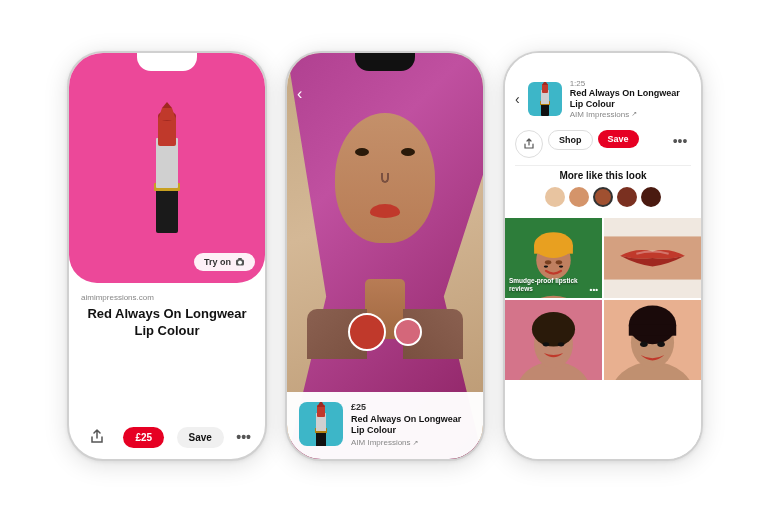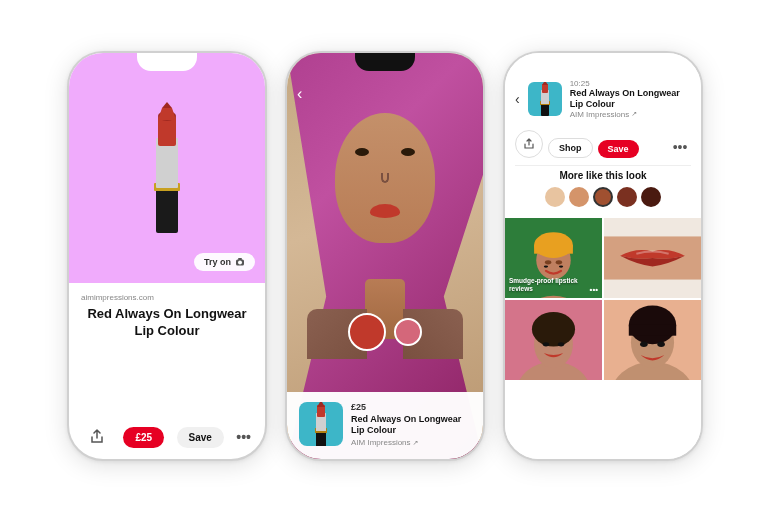--- a/index.html
+++ b/index.html
@@ -82,26 +82,27 @@
     
     .phone1-content {
       width: 100%;
       height: 100%;
       display: flex;
       flex-direction: column;
     }
     .phone1-image {
       width: 100%;
       height: 230px;
-      background: #f0abfc;
+      background: #ec4899;
       flex-shrink: 0;
       position: relative;
       display: flex;
       align-items: center;
       justify-content: center;
+      border-radius: 28px;
     }
     .lipstick-svg {
       width: 70px;
       height: 140px;
     }
     .try-on-btn {
       position: absolute;
       bottom: 12px;
       right: 10px;
       background: rgba(255,255,255,0.92);
@@ -329,21 +330,21 @@
       font-weight: 700;
       color: #111;
       line-height: 1.2;
     }
     .phone3-product-info .p3-vendor {
       font-size: 8px;
       color: #888;
     }
     .phone3-action-row {
       display: flex;
-      align-items: flex-end;
+      align-items: flex-start;
       gap: 5px;
       padding: 5px 10px 7px;
     }
     .p3-share-btn {
       width: 28px; height: 28px;
       border: 1.5px solid #ddd;
       border-radius: 50%;
       display: flex; align-items: center; justify-content: center;
       font-size: 10px; color: #555;
     }
@@ -566,21 +567,21 @@
         <div class="phone3-product-thumb">
           <svg width="20" height="38" viewBox="0 0 20 38">
             <rect x="6" y="24" width="8" height="12" rx="1" fill="#111"></rect>
             <rect x="5" y="21" width="10" height="4" rx="0.5" fill="#b08010"></rect>
             <rect x="6" y="10" width="8" height="14" rx="0.5" fill="#d0d0d0"></rect>
             <rect x="7" y="4" width="6" height="9" rx="1" fill="#c0392b"></rect>
             <polygon points="7,5 13,5 11,2 9,2" fill="#a02820"></polygon>
           </svg>
         </div>
         <div class="phone3-product-info">
-          <div class="p3-number">10:25</div>
+          <div class="p3-number">1:25</div>
           <div class="p3-name">Red Always On Longwear<br>Lip Colour</div>
           <div class="p3-vendor" style="display:flex;align-items:center;gap:2px;">
             <span>AIM Impressions</span>
             <span style="font-size:7px;">↗</span>
           </div>
         </div>
       </div>
 
       <div class="phone3-action-row">
         <div class="p3-share-btn">

